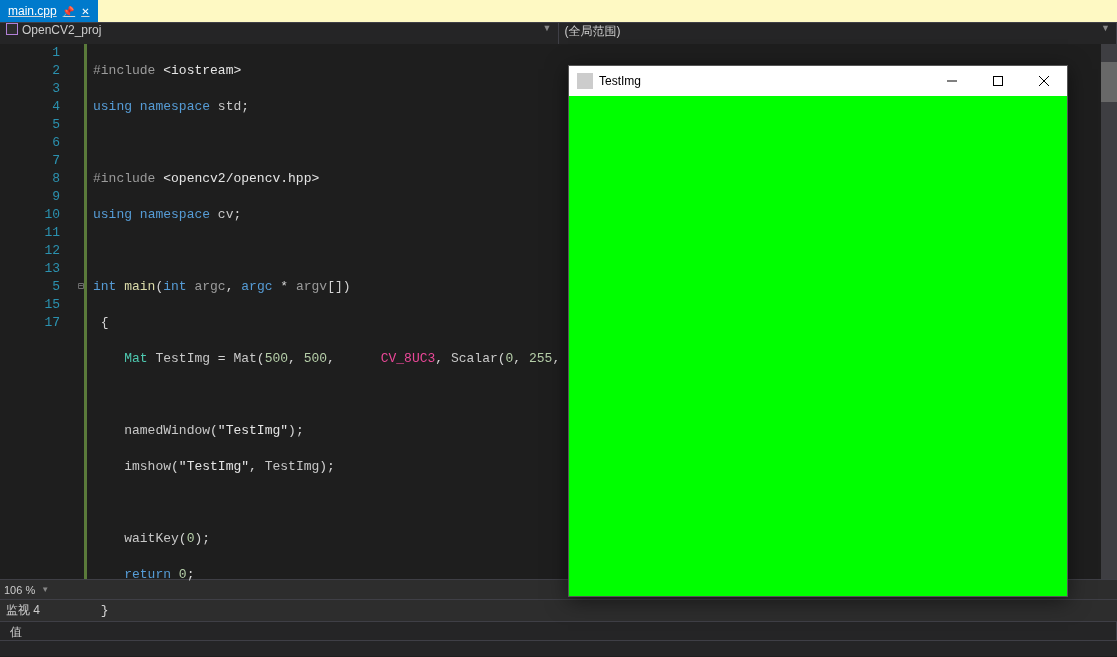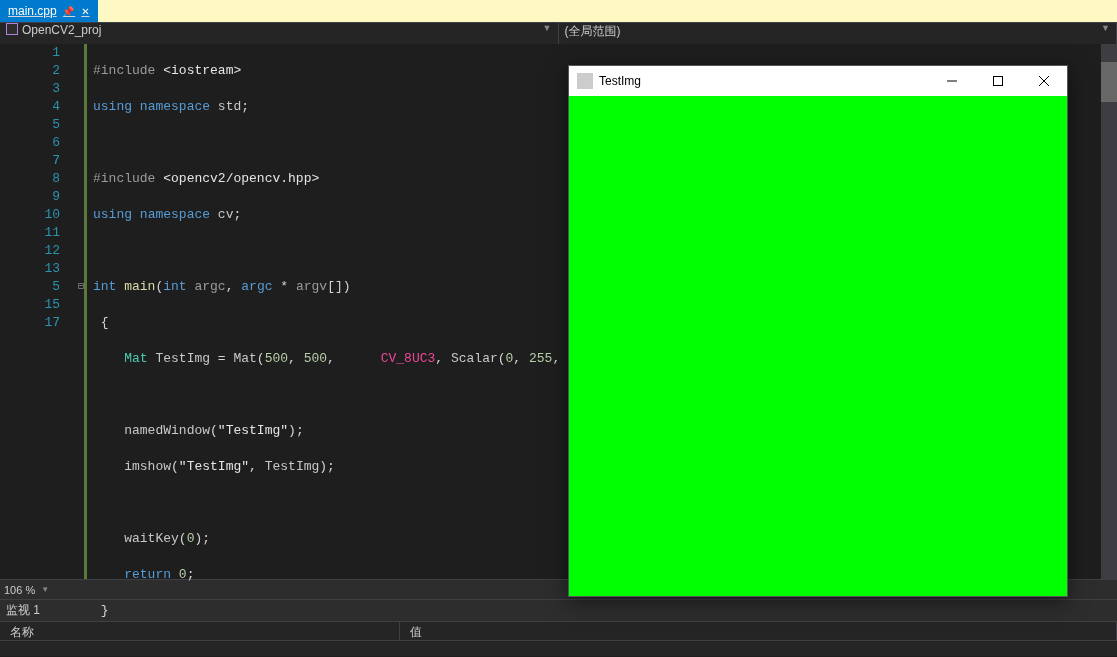--- a/index.html
+++ b/index.html
@@ -281,23 +281,22 @@
 <div class="scrollbar-v">
   <div class="scrollbar-thumb"></div>
 </div>
 
 <div class="zoom-bar">
   <span>106 %</span>
   <span class="zoom-dd">▼</span>
 </div>
 
 <div class="watch-panel">
-  <div class="watch-title">监视 1</div>
+  <div class="watch-title">监视 4</div>
   <div class="watch-headers">
-    <div class="watch-col name">名称</div>
     <div class="watch-col value">值</div>
   </div>
 </div>
 
 <div class="testimg-window">
   <div class="testimg-titlebar">
     <span class="app-icon"></span>
     <span>TestImg</span>
     <div class="testimg-controls">
       <div class="tc-btn">

